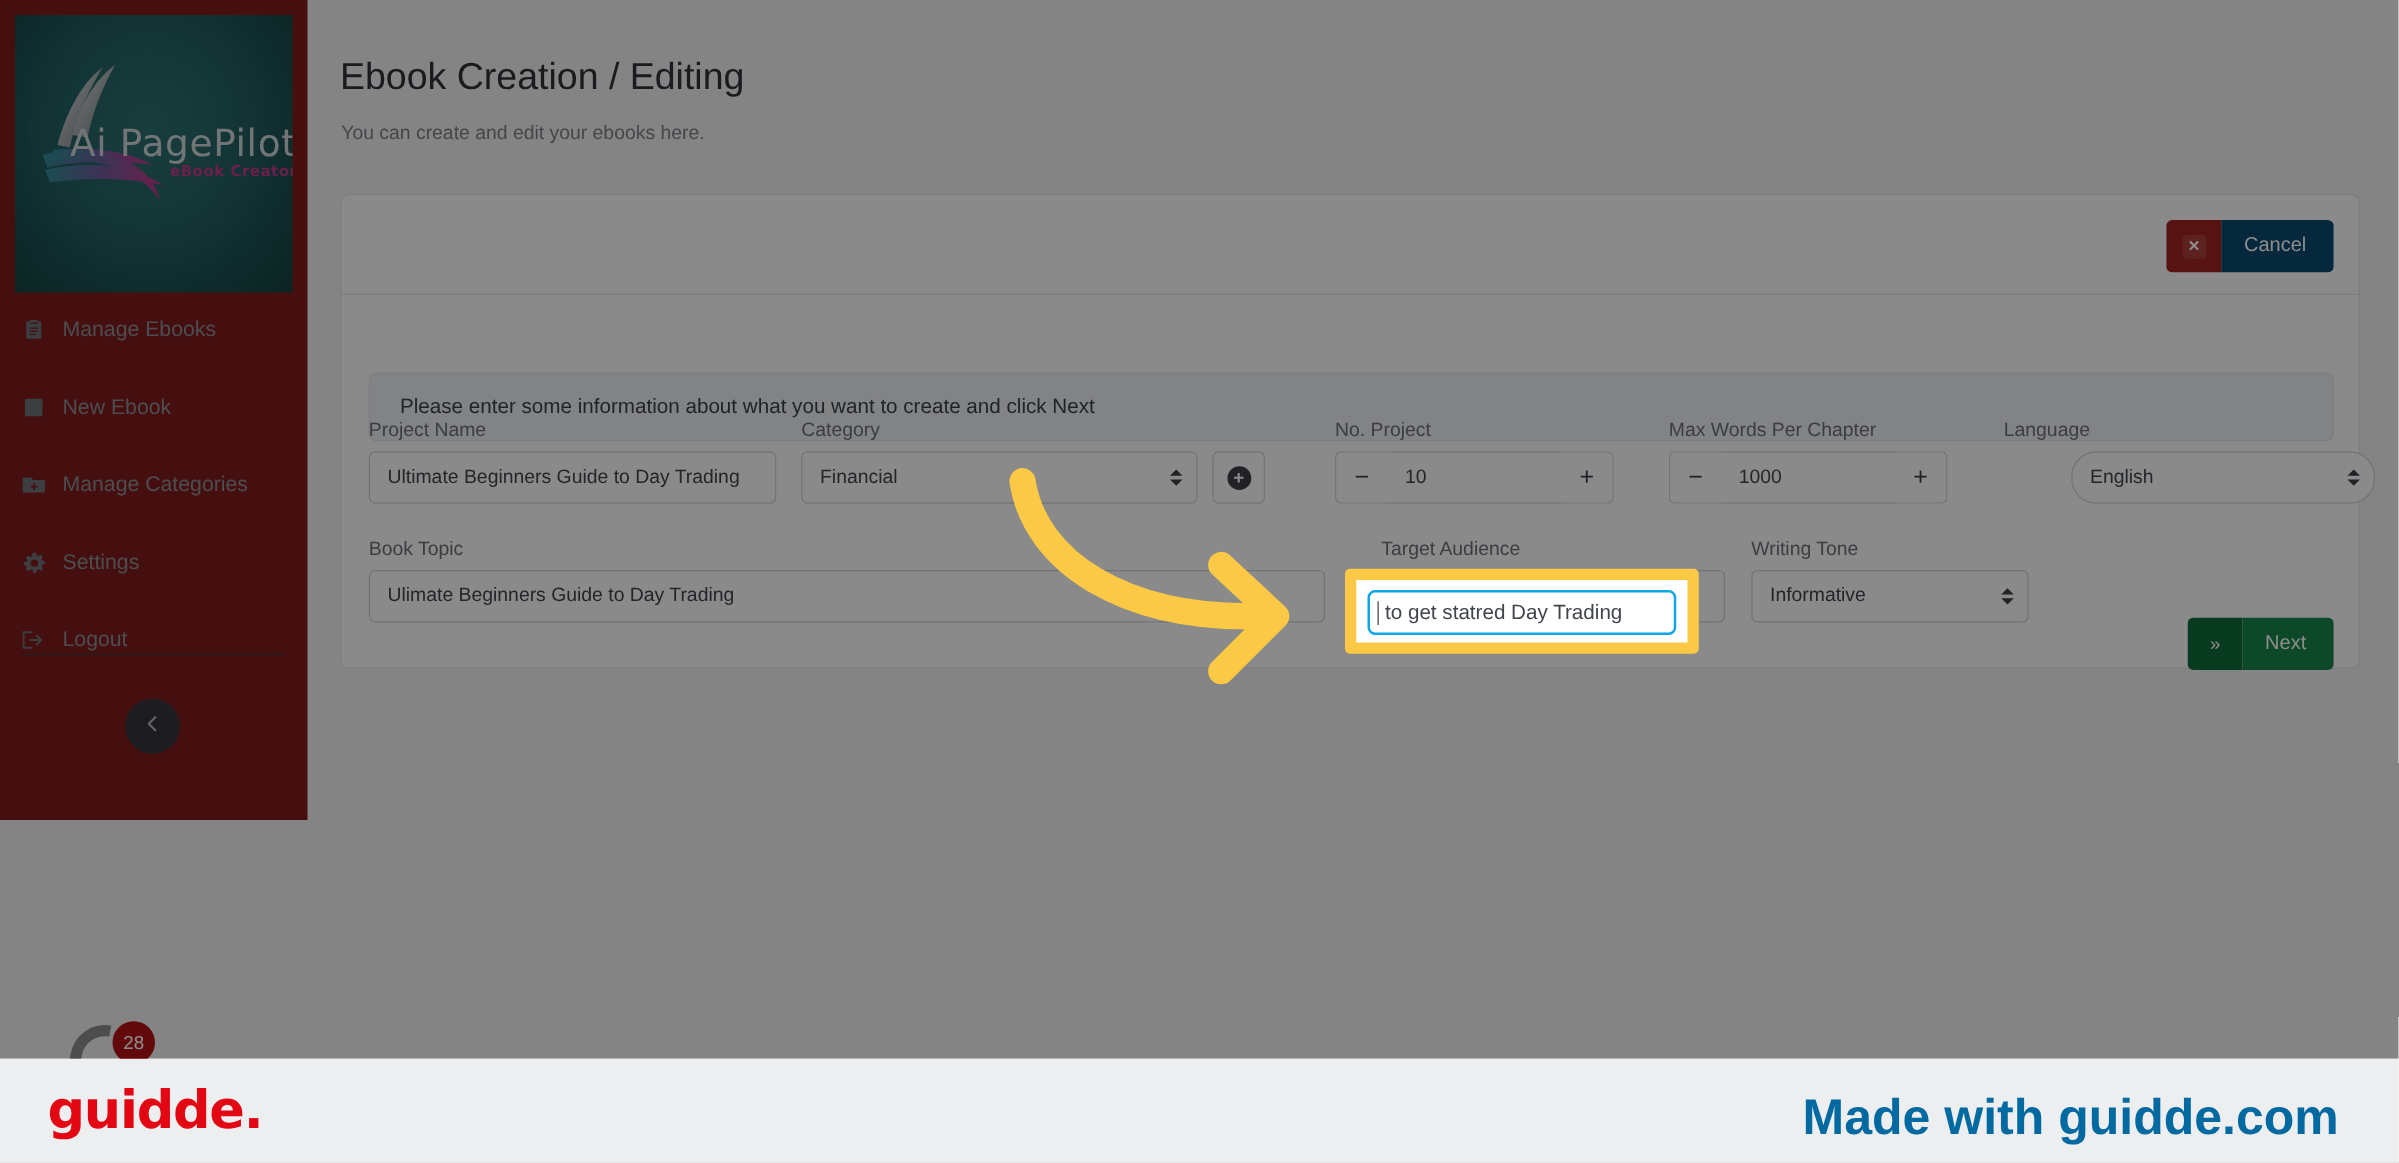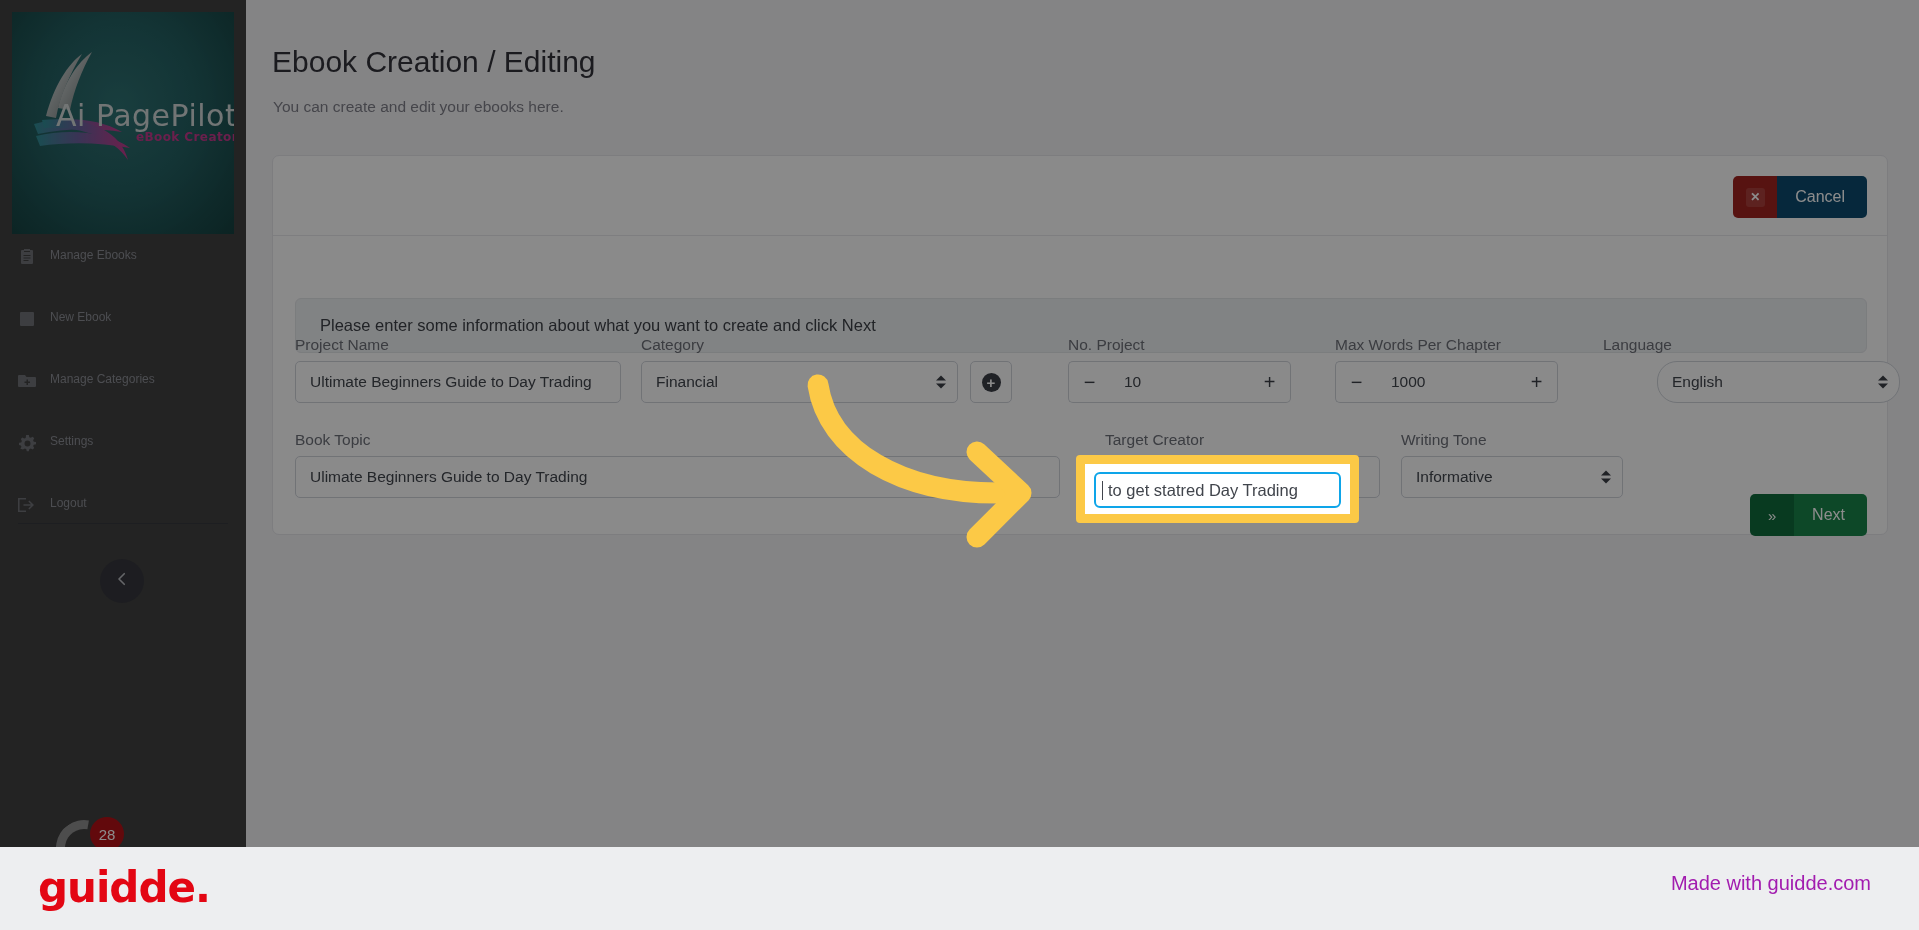--- a/index.html
+++ b/index.html
@@ -20,22 +20,22 @@
   
   #dim {
     position: absolute; left: 0; top: 0; width: 1919px; height: 847px;
     background: rgba(0,0,0,0.45);
     pointer-events: none;
     z-index: 50;
   }
 
   
   #sidebar {
-    position: absolute; left: 0; top: 0; width: 246px; height: 847px;
-    background: #404040;
+    position: absolute; left: 0; top: 0; width: 246px; height: 656px;
+    background: #7f1d1d;
     z-index: 5;
     padding-left: 48px;
   }
   .logo-box {
     position: absolute; left: 12px; top: 12px; width: 222px; height: 222px;
     background: radial-gradient(ellipse at 48% 42%, #2e7071 0%, #246062 45%, #15403f 100%);
     overflow: hidden;
   }
   .logo-svg { position:absolute; left:0; top:0; }
   .logo-wordmark {
@@ -46,23 +46,23 @@
   }
   .logo-sub {
     position: absolute; left: 124px; top: 118px;
     font-family: "DejaVu Sans", sans-serif;
     font-size: 12px; font-weight: bold; letter-spacing: 0.4px;
     color: #c4398b; white-space: nowrap;
   }
 
   .nav { position: absolute; left: 0; top: 248px; width: 246px; }
   .nav-item {
-    display: flex; gap: 14px;
+    display: flex; align-items: center; gap: 14px;
     height: 32px; margin: 0 18px 30px 18px;
-    color: #8b8d94; font-size: 12px;
+    color: #8b8d94; font-size: 17px;
     cursor: pointer;
   }
   .nav-item .ico { width: 18px; height: 18px; flex: 0 0 18px; display:flex; align-items:center; justify-content:center; }
   .nav-item .ico svg { display:block; fill: #6f7177; }
   .nav-divider {
     position: absolute; left: 18px; top: 523px; width: 210px; height: 1px;
     background: #36373d;
   }
   .collapse-btn {
     position: absolute; left: 100px; top: 559px;
@@ -213,21 +213,21 @@
     position: absolute; left: 0; top: 847px; width: 1919px; height: 83px;
     background: #edeef0;
   }
   .guidde-logo {
     position: absolute; left: 38px; top: 16px;
     font-family: "DejaVu Sans", sans-serif;
     font-size: 42px; font-weight: bold; color: #e30613; letter-spacing: -1px;
   }
   .made-with {
     position: absolute; right: 48px; top: 25px;
-    font-size: 20px; color: #a21caf; font-weight: 400;
+    font-size: 40px; color: #0369a1; font-weight: 700;
   }
 </style>
 </head>
 <body>
 
 <div id="app">
 
   <div id="screen">
 
     <div id="sidebar">
@@ -372,21 +372,21 @@
           <span>English</span>
           <span class="sel-arrows">
               <i class="up"></i>
               <i class="dn"></i>
             </span>
         </div>
 
         <div class="field-label" style="left:22px; top:275px;">Book Topic</div>
         <div class="ctrl text" style="left:22px; top:300px; width:765px;">Ulimate Beginners Guide to Day Trading</div>
 
-        <div class="field-label" style="left:832px; top:275px;">Target Creator</div>
+        <div class="field-label" style="left:832px; top:275px;">Target Audience</div>
         <div class="ctrl text" style="left:832px; top:300px; width:275px;"></div>
 
         <div class="field-label" style="left:1128px; top:275px;">Writing Tone</div>
         <div class="ctrl select" style="left:1128px; top:300px; width:222px;">
           <span>Informative</span>
           <span class="sel-arrows">
               <i class="up"></i>
               <i class="dn"></i>
             </span>
         </div>

